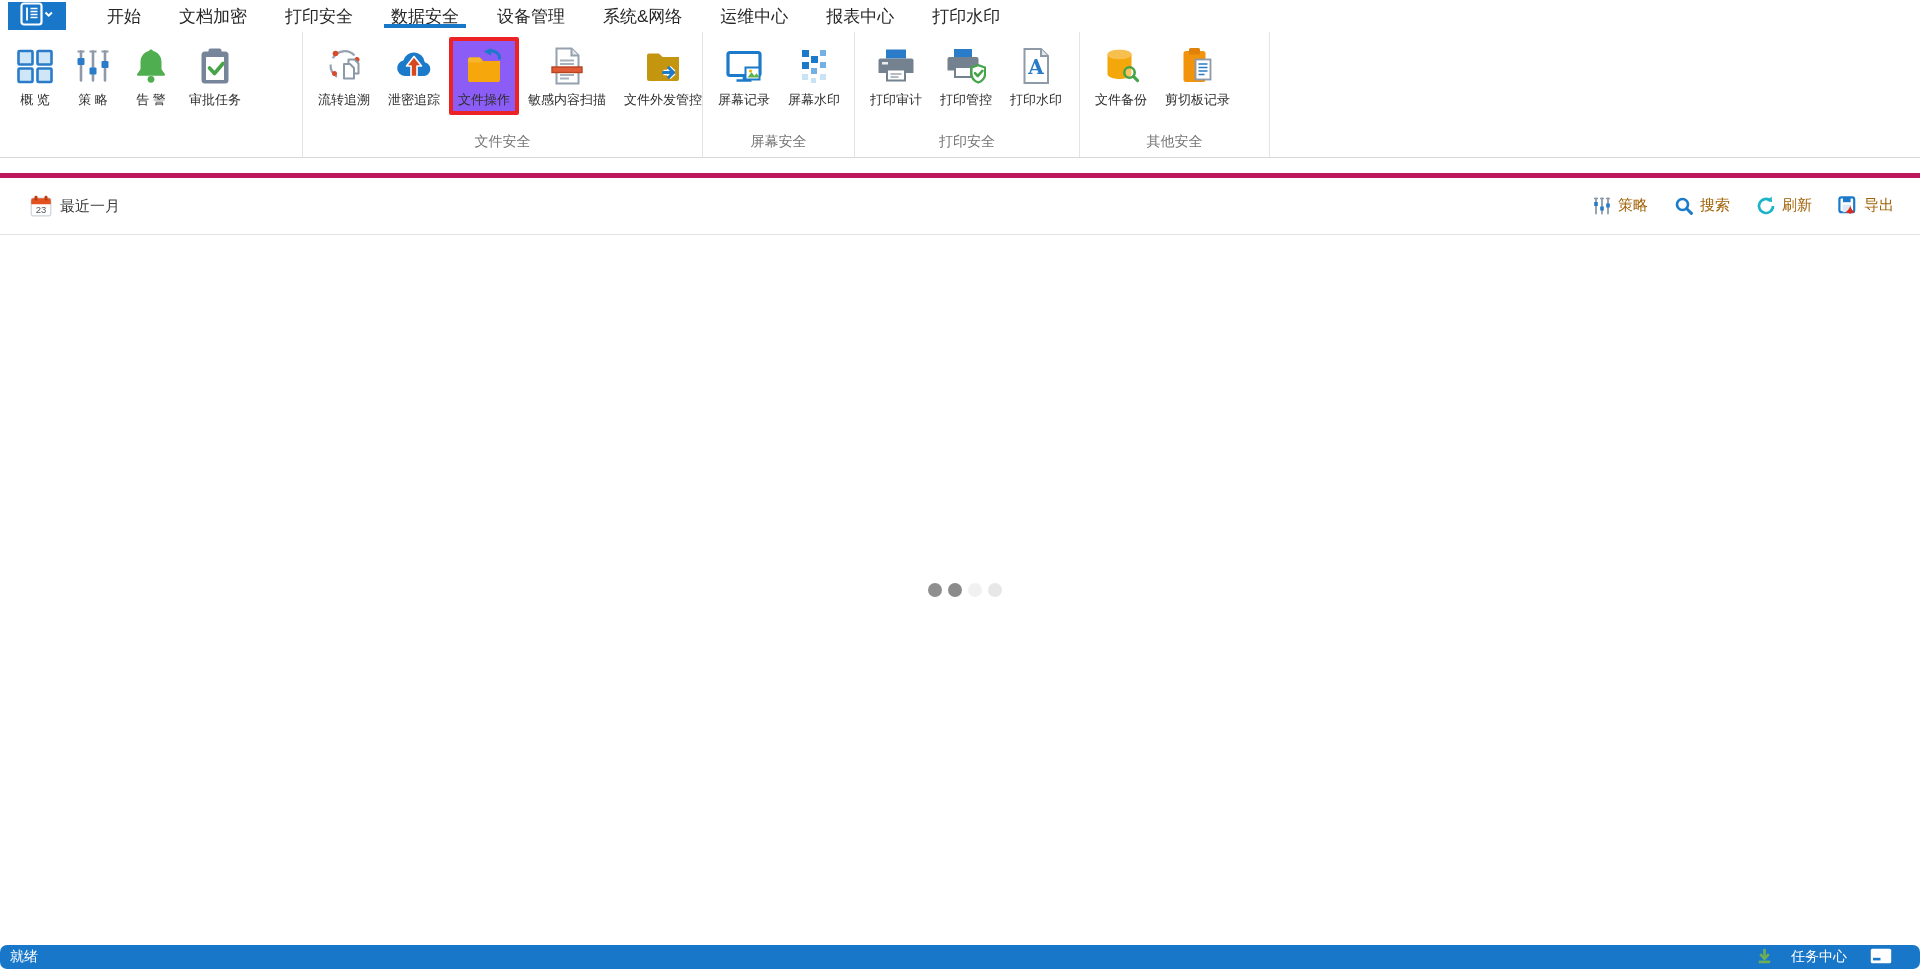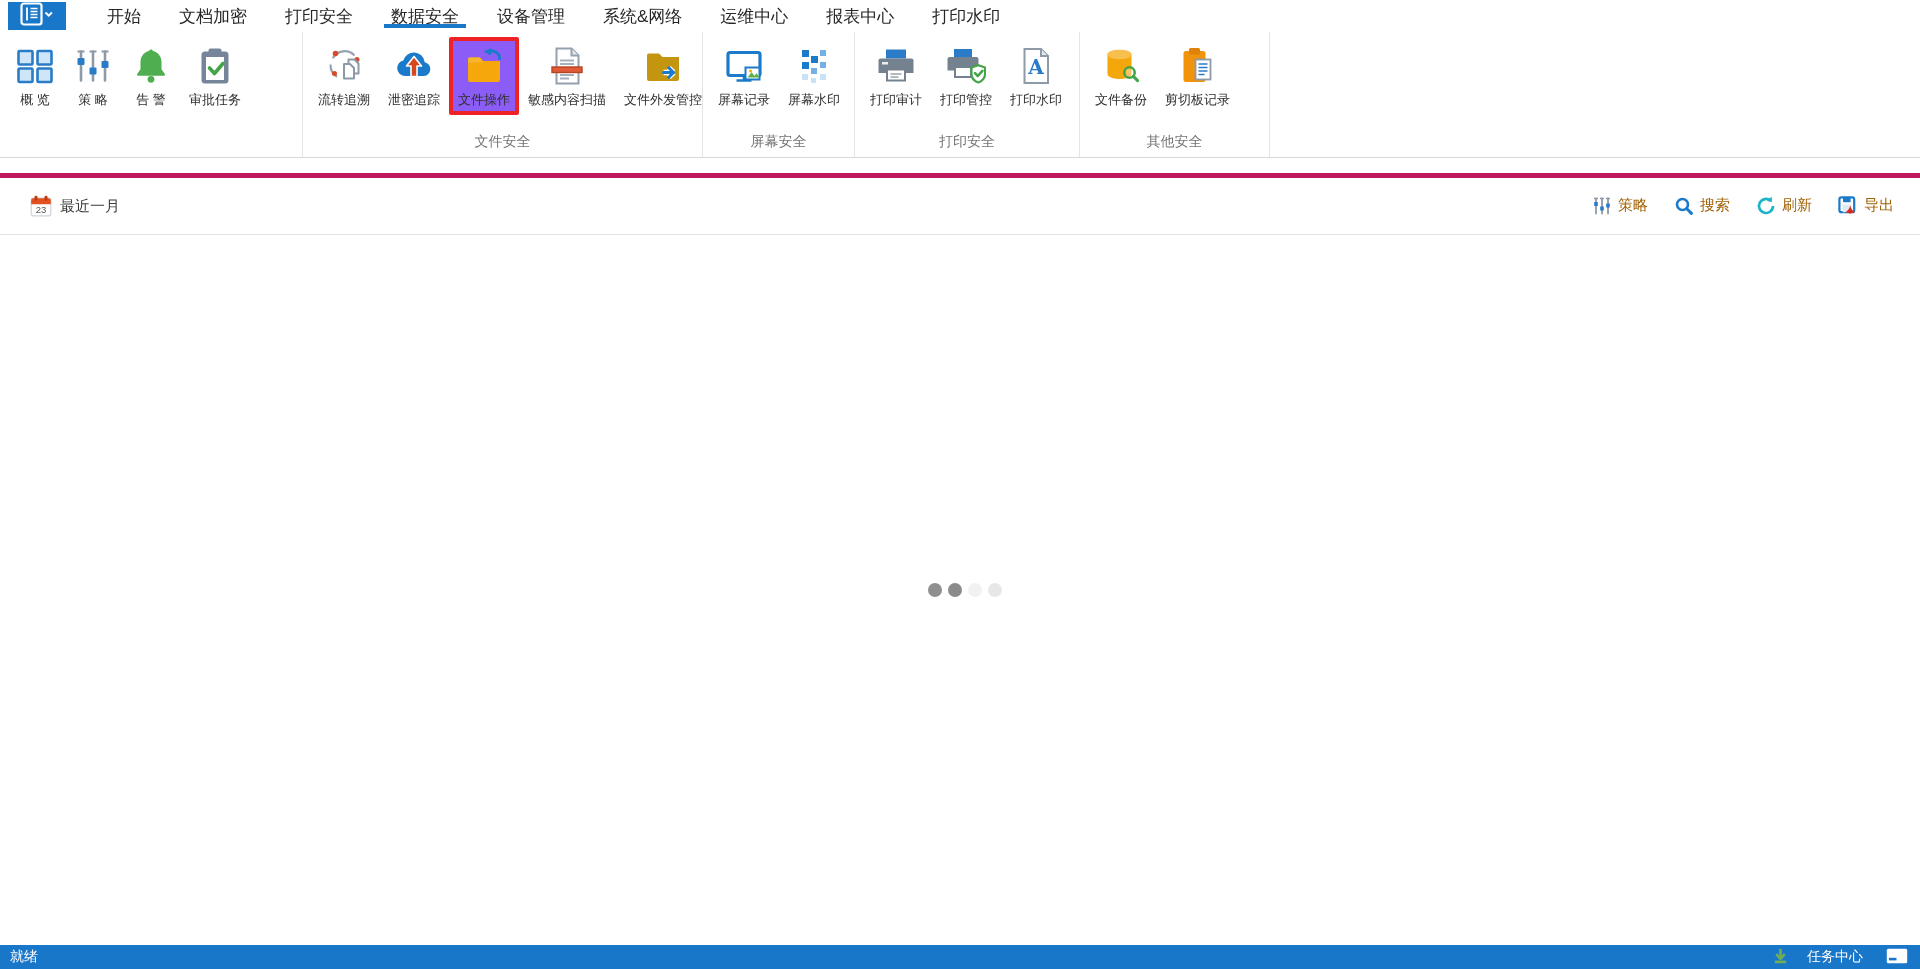--- a/index.html
+++ b/index.html
@@ -42,21 +42,21 @@
   
   .content { flex:1; position:relative; background:#fff; }
   .dots { position:absolute; left:928px; top:348px; display:flex; gap:6px; }
   .dots span { width:14px; height:14px; border-radius:50%; }
   .dots .d1 { background:#8f8f8f; } .dots .d2 { background:#8b8b8b; }
   .dots .d3 { background:#f1f1f1; } .dots .d4 { background:#e7e7e7; }
 
   
   .statusbar { height:24px; background:#1877c9; color:#fff; font-size:14px;
     display:flex; align-items:center; justify-content:space-between;
-    padding:0 12px 0 10px; flex:none; }
+    padding:0 28px 0 10px; flex:none;border-radius:7px; }
   .sb-right { display:flex; align-items:center; gap:9px; }
   .taskcenter { display:flex; align-items:center; gap:18px; cursor:pointer; }
   .panelbtn { margin-left:14px; cursor:pointer; display:flex; align-items:center; }
 </style>
 </head>
 <body>
 
 <div class="app">
 
   <div class="tabbar">

